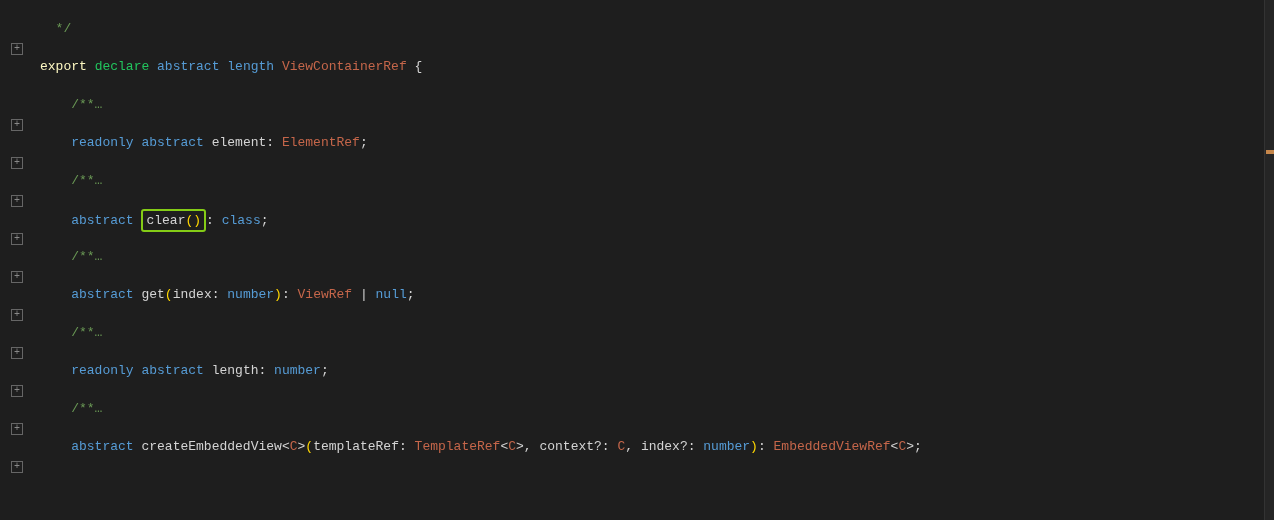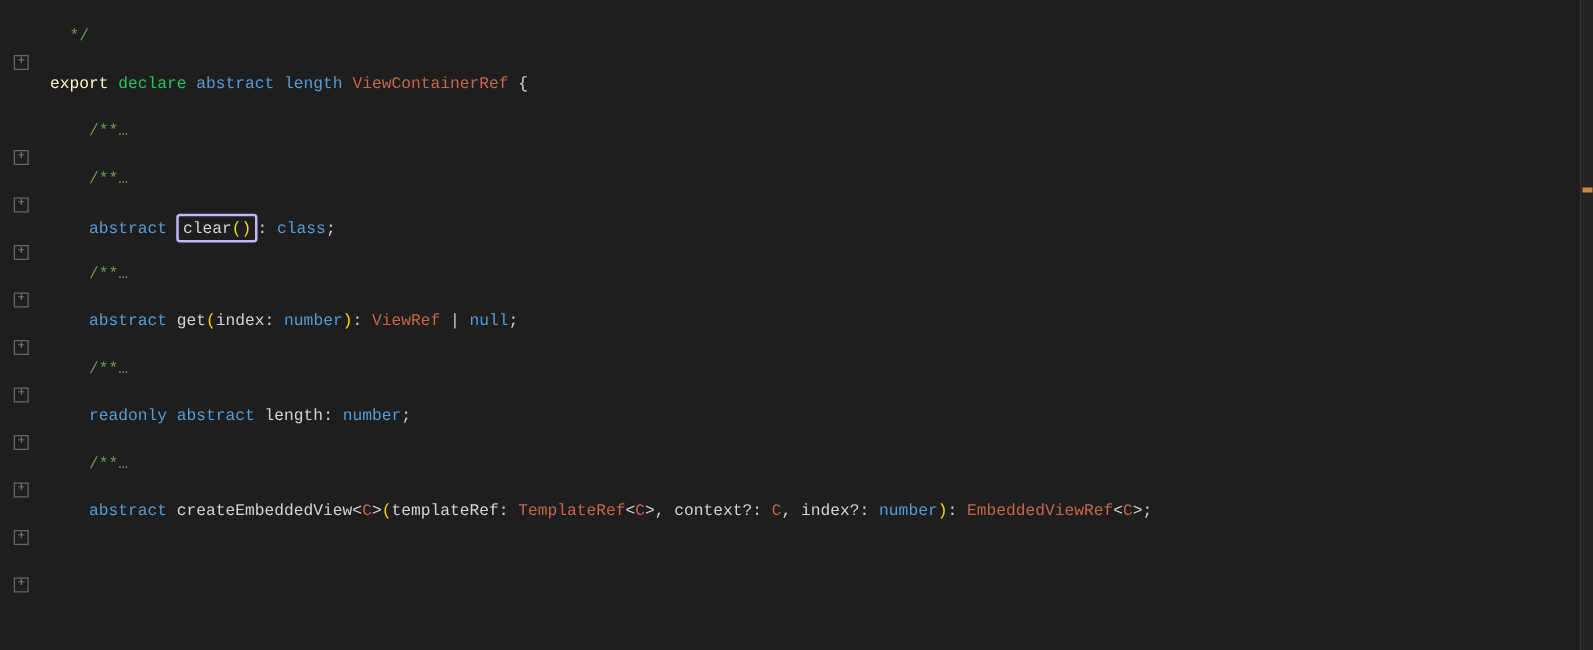--- a/index.html
+++ b/index.html
@@ -50,21 +50,21 @@
 .k-number { color: #569cd6; }
 .type { color: #c5664a; }
 .classname { color: #c5664a; text-align: center; }
 .generic { color: #c5664a; }
 .ident { color: #d4d4d4; }
 .punct { color: #d4d4d4; }
 .paren { color: #ffd700; }
 .comment { color: #6a9955; }
 .opt { color: #d4d4d4; }
 .highlight-box {
-  border: 2px solid #c4b5fd;
+  border: 2px solid #84cc16;
   border-radius: 3px;
   padding: 0 3px;
   display: inline-block;
 }
 .minimap {
   position: fixed;
   right: 0;
   top: 0;
   bottom: 0;
   width: 10px;
@@ -109,20 +109,21 @@
     <div class="line"><span class="fold">+</span></div>
     <div class="line"></div>
     <div class="line"><span class="fold">+</span></div>
     <div class="line"></div>
     <div class="line"></div>
   </div>
   <div class="code">
 <div class="line">  <span class="comment">*/</span></div>
 <div class="line"><span class="k-export">export</span> <span class="k-declare">declare</span> <span class="k-abstract">abstract</span> <span class="k-class">length</span> <span class="classname">ViewContainerRef</span><span class="punct"> {</span></div>
 <div class="line">    <span class="comment">/**…</span></div>
+<div class="line">    <span class="k-readonly">readonly</span> <span class="k-abstract">abstract</span> <span class="ident">element</span><span class="punct">: </span><span class="type">ElementRef</span><span class="punct">;</span></div>
 <div class="line">    <span class="comment">/**…</span></div>
 <div class="line">    <span class="k-abstract">abstract</span> <span class="highlight-box"><span class="ident">clear</span><span class="paren">()</span></span><span class="punct">: </span><span class="k-void">class</span><span class="punct">;</span></div>
 <div class="line">    <span class="comment">/**…</span></div>
 <div class="line">    <span class="k-abstract">abstract</span> <span class="ident">get</span><span class="paren">(</span><span class="ident">index</span><span class="punct">: </span><span class="k-number">number</span><span class="paren">)</span><span class="punct">: </span><span class="type">ViewRef</span><span class="punct"> | </span><span class="k-null">null</span><span class="punct">;</span></div>
 <div class="line">    <span class="comment">/**…</span></div>
 <div class="line">    <span class="k-readonly">readonly</span> <span class="k-abstract">abstract</span> <span class="ident">length</span><span class="punct">: </span><span class="k-number">number</span><span class="punct">;</span></div>
 <div class="line">    <span class="comment">/**…</span></div>
 <div class="line">    <span class="k-abstract">abstract</span> <span class="ident">createEmbeddedView</span><span class="punct">&lt;</span><span class="generic">C</span><span class="punct">&gt;</span><span class="paren">(</span><span class="ident">templateRef</span><span class="punct">: </span><span class="type">TemplateRef</span><span class="punct">&lt;</span><span class="generic">C</span><span class="punct">&gt;, </span><span class="ident">context</span><span class="opt">?: </span><span class="generic">C</span><span class="punct">, </span><span class="ident">index</span><span class="opt">?: </span><span class="k-number">number</span><span class="paren">)</span><span class="punct">: </span><span class="type">EmbeddedViewRef</span><span class="punct">&lt;</span><span class="generic">C</span><span class="punct">&gt;;</span></div>
 
 

